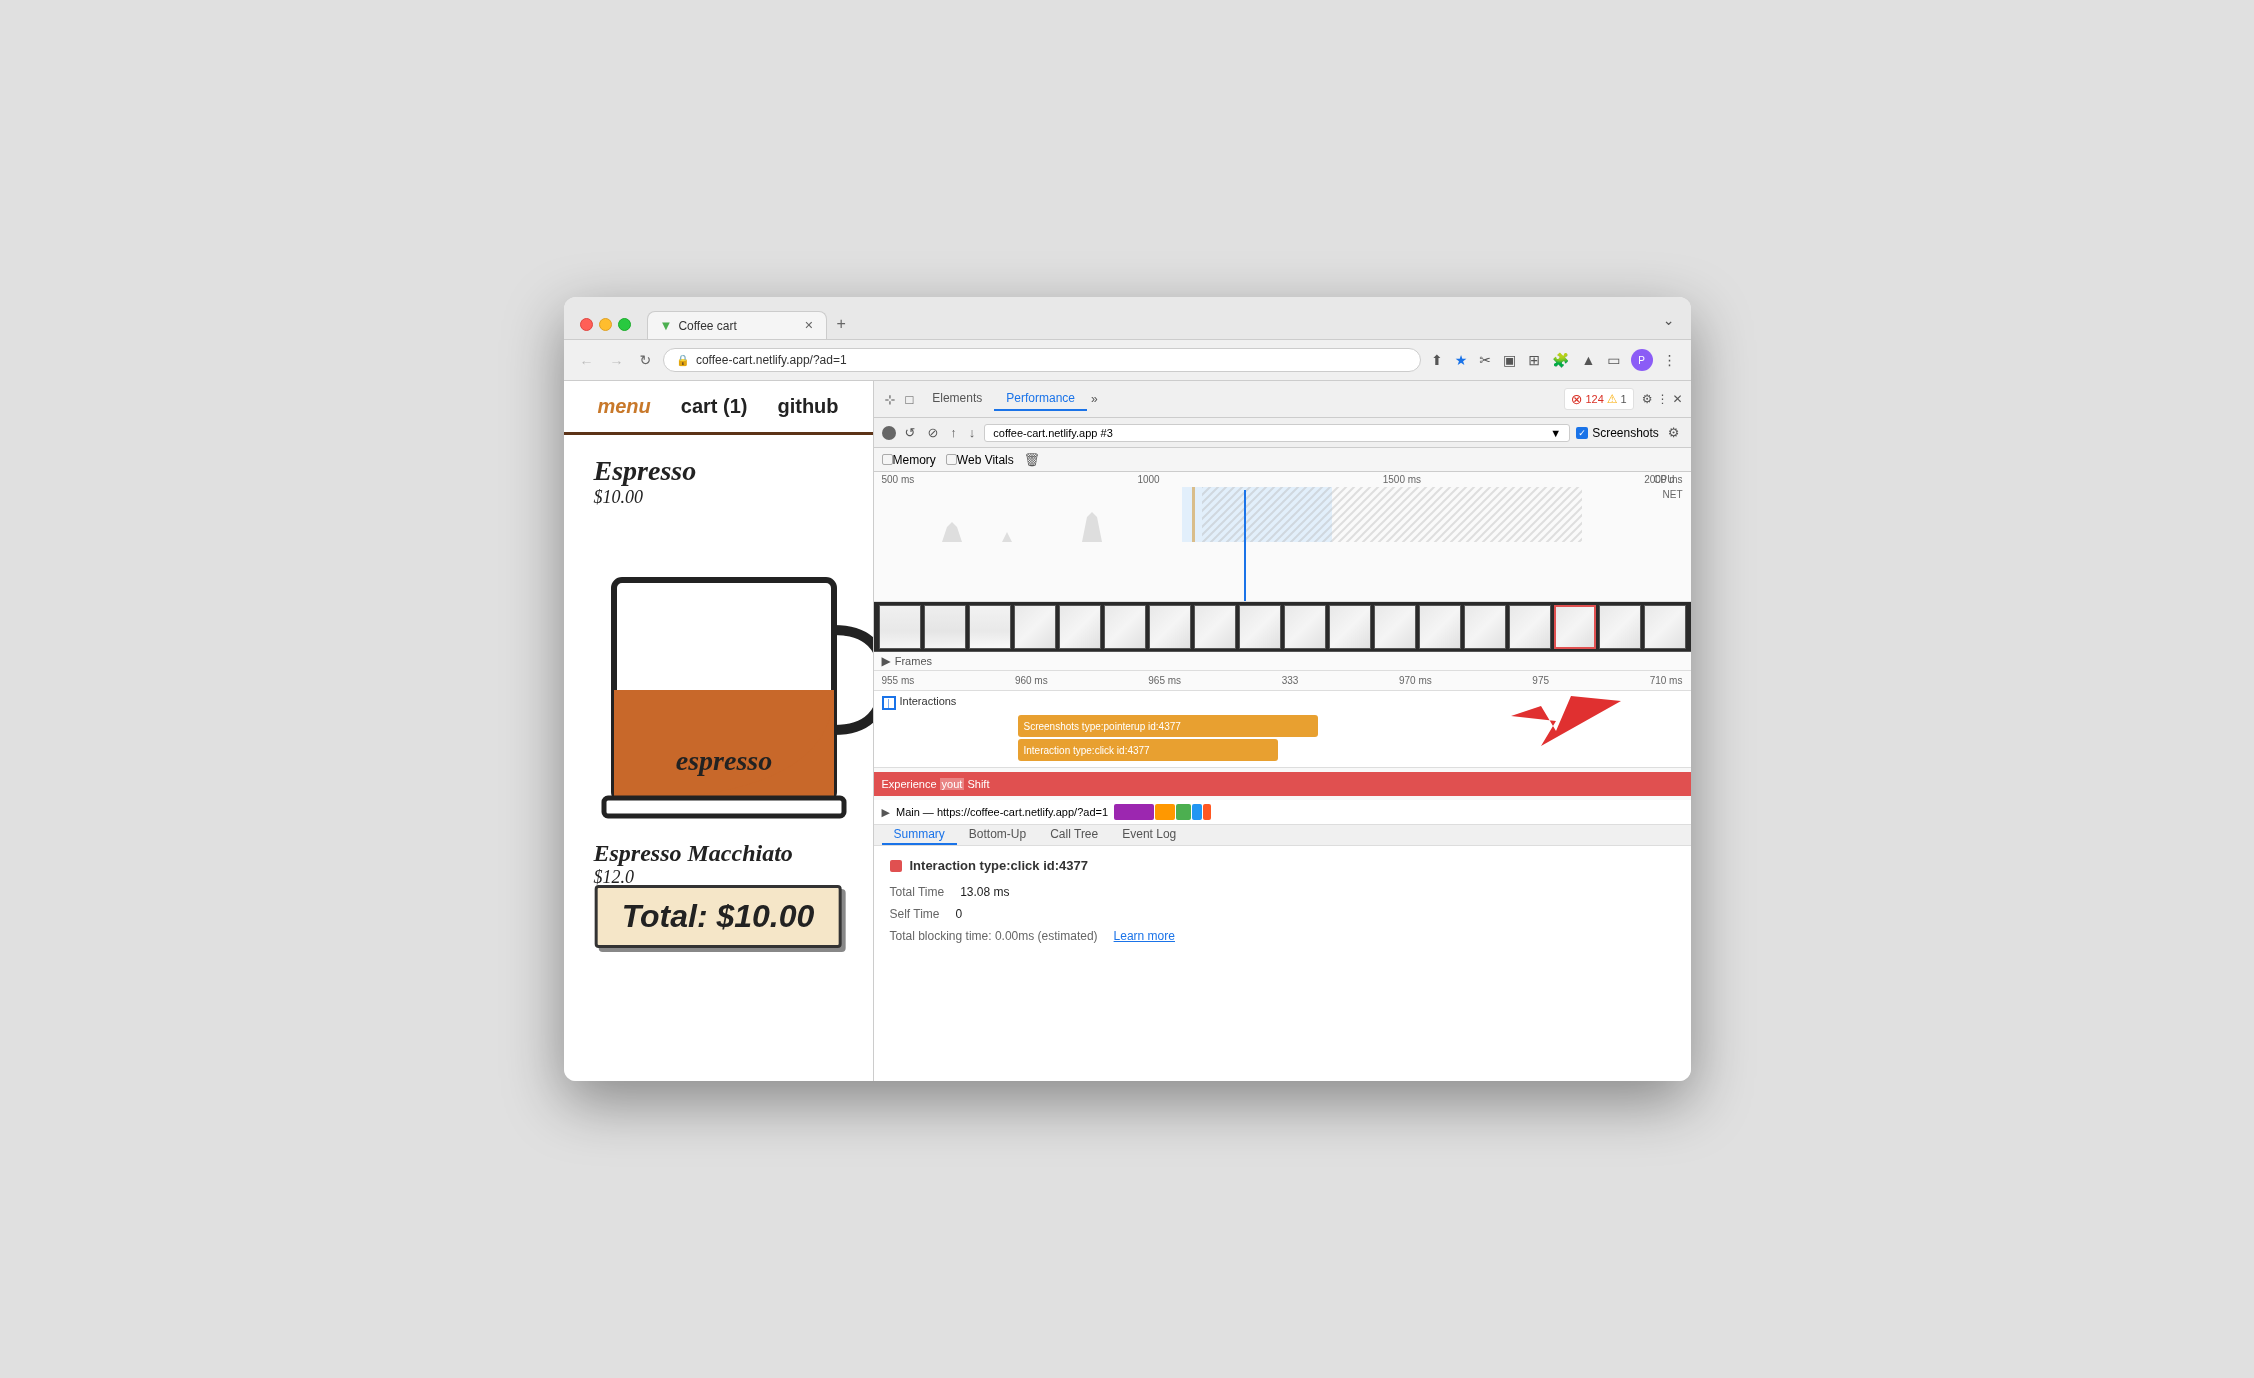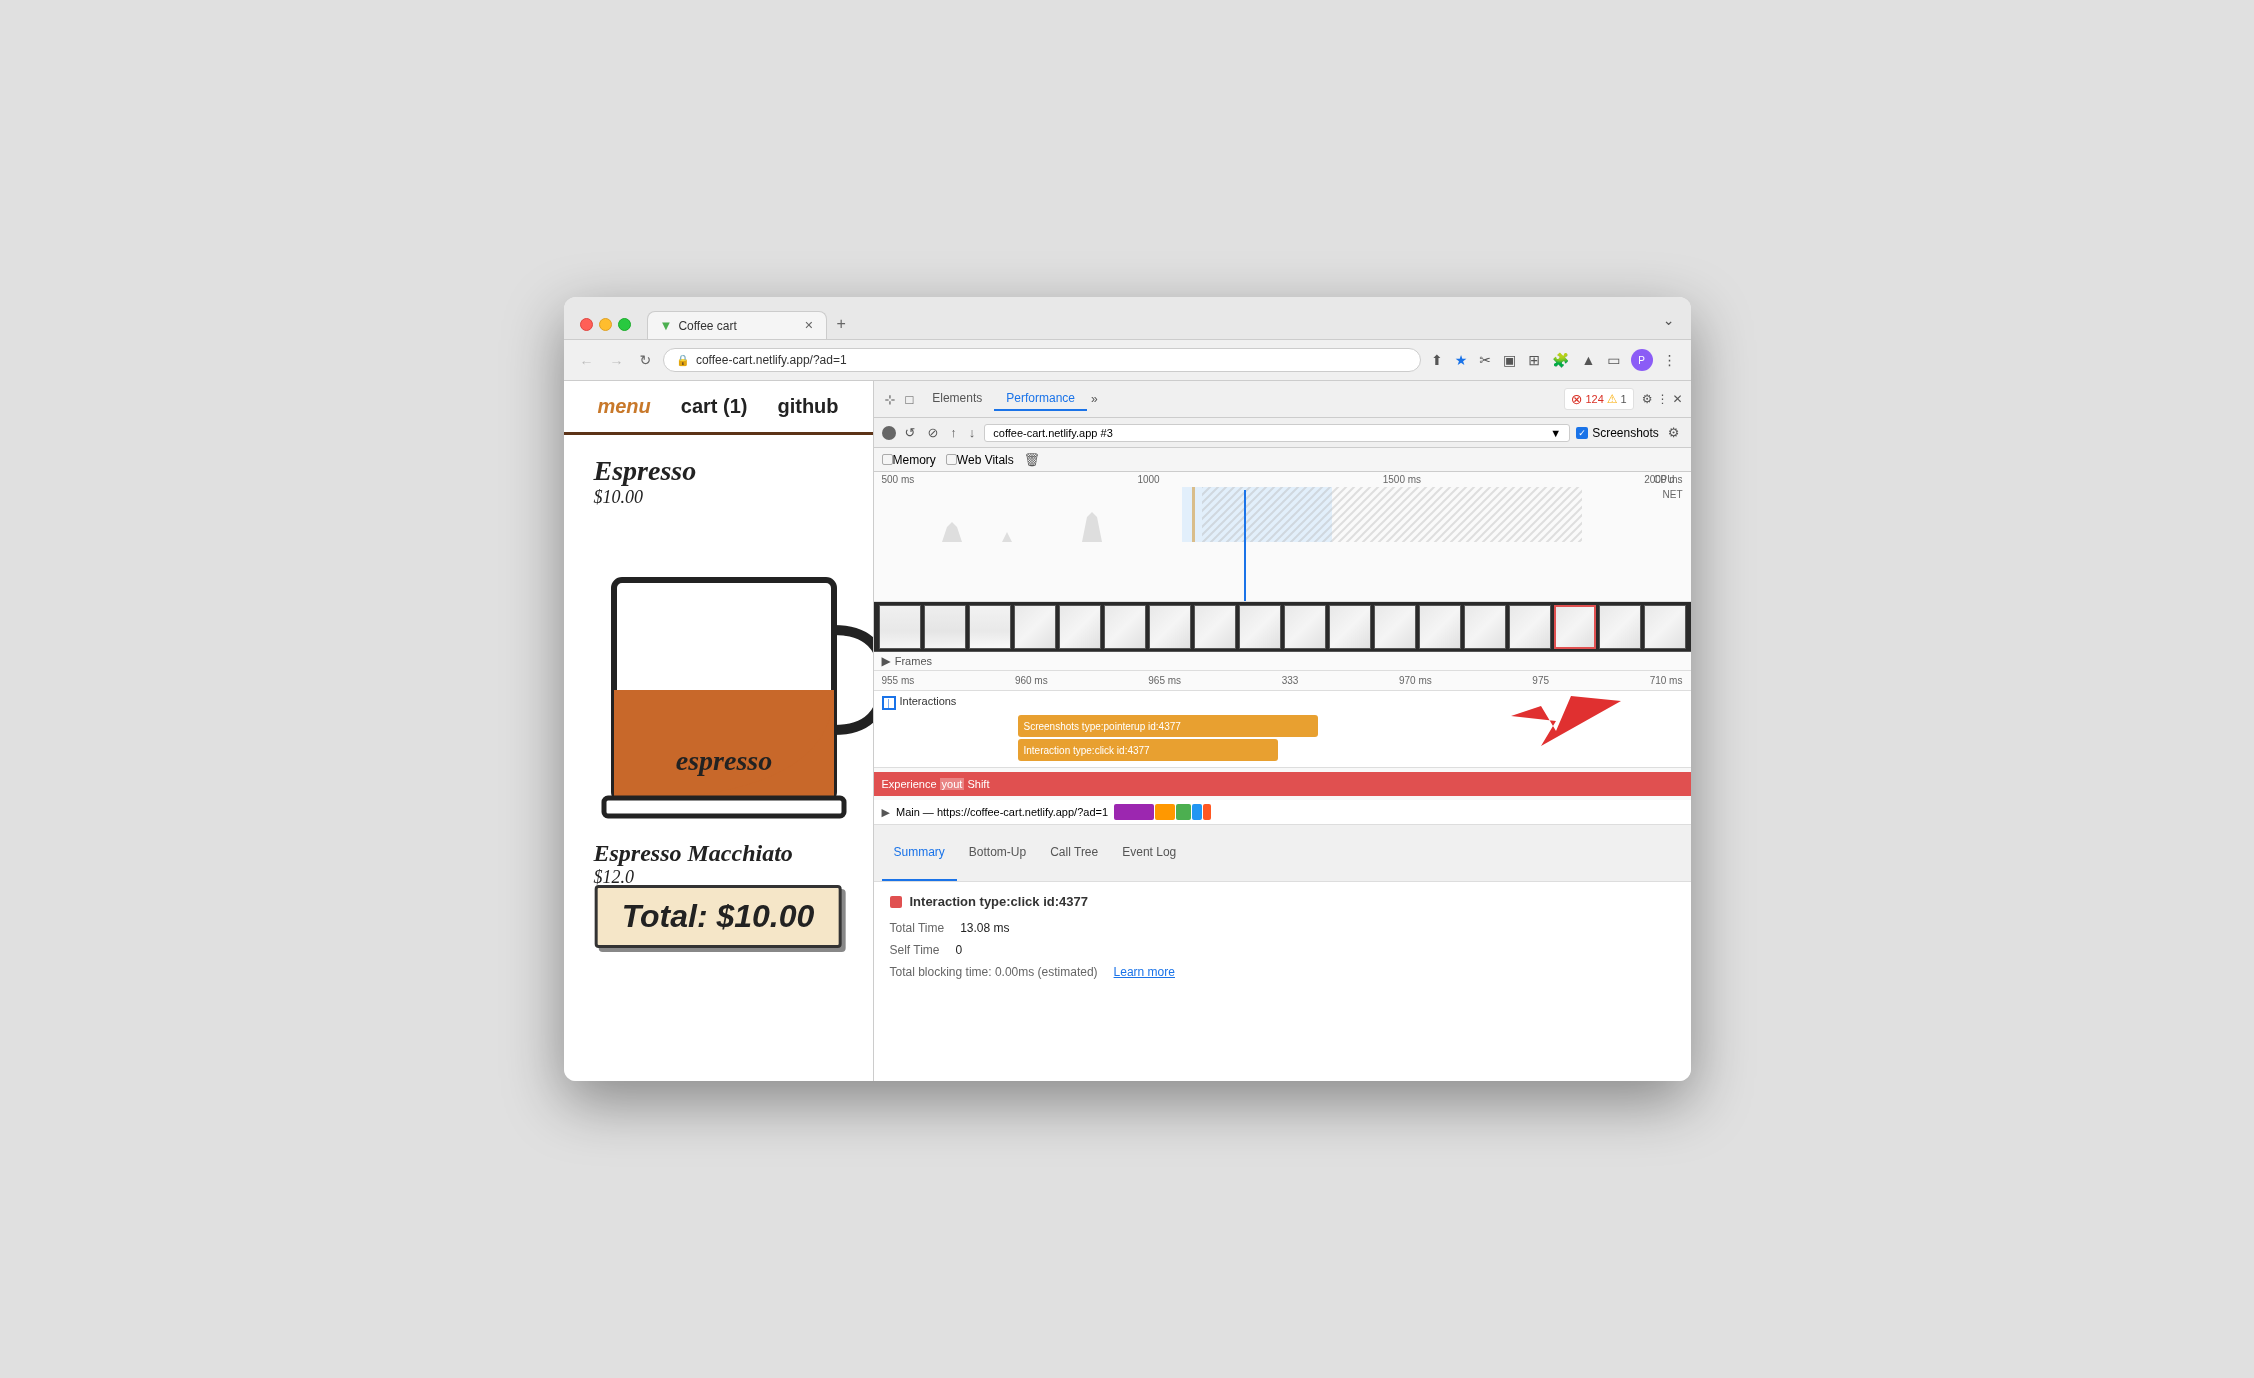--- a/index.html
+++ b/index.html
@@ -511,21 +511,21 @@
     
     .dt-bottom-tabs {
       display: flex;
       gap: 0;
       padding: 0 8px;
       border-bottom: 1px solid #ddd;
       background: #f0f0f0;
     }
 
     .dt-bottom-tab {
-      padding: 20px 12px;
+      padding: 2px 12px;
       font-size: 12px;
       color: #555;
       cursor: pointer;
       border-bottom: 2px solid transparent;
     }
 
     .dt-bottom-tab.active {
       color: #1a73e8;
       border-bottom: 2px solid #1a73e8;
     }

